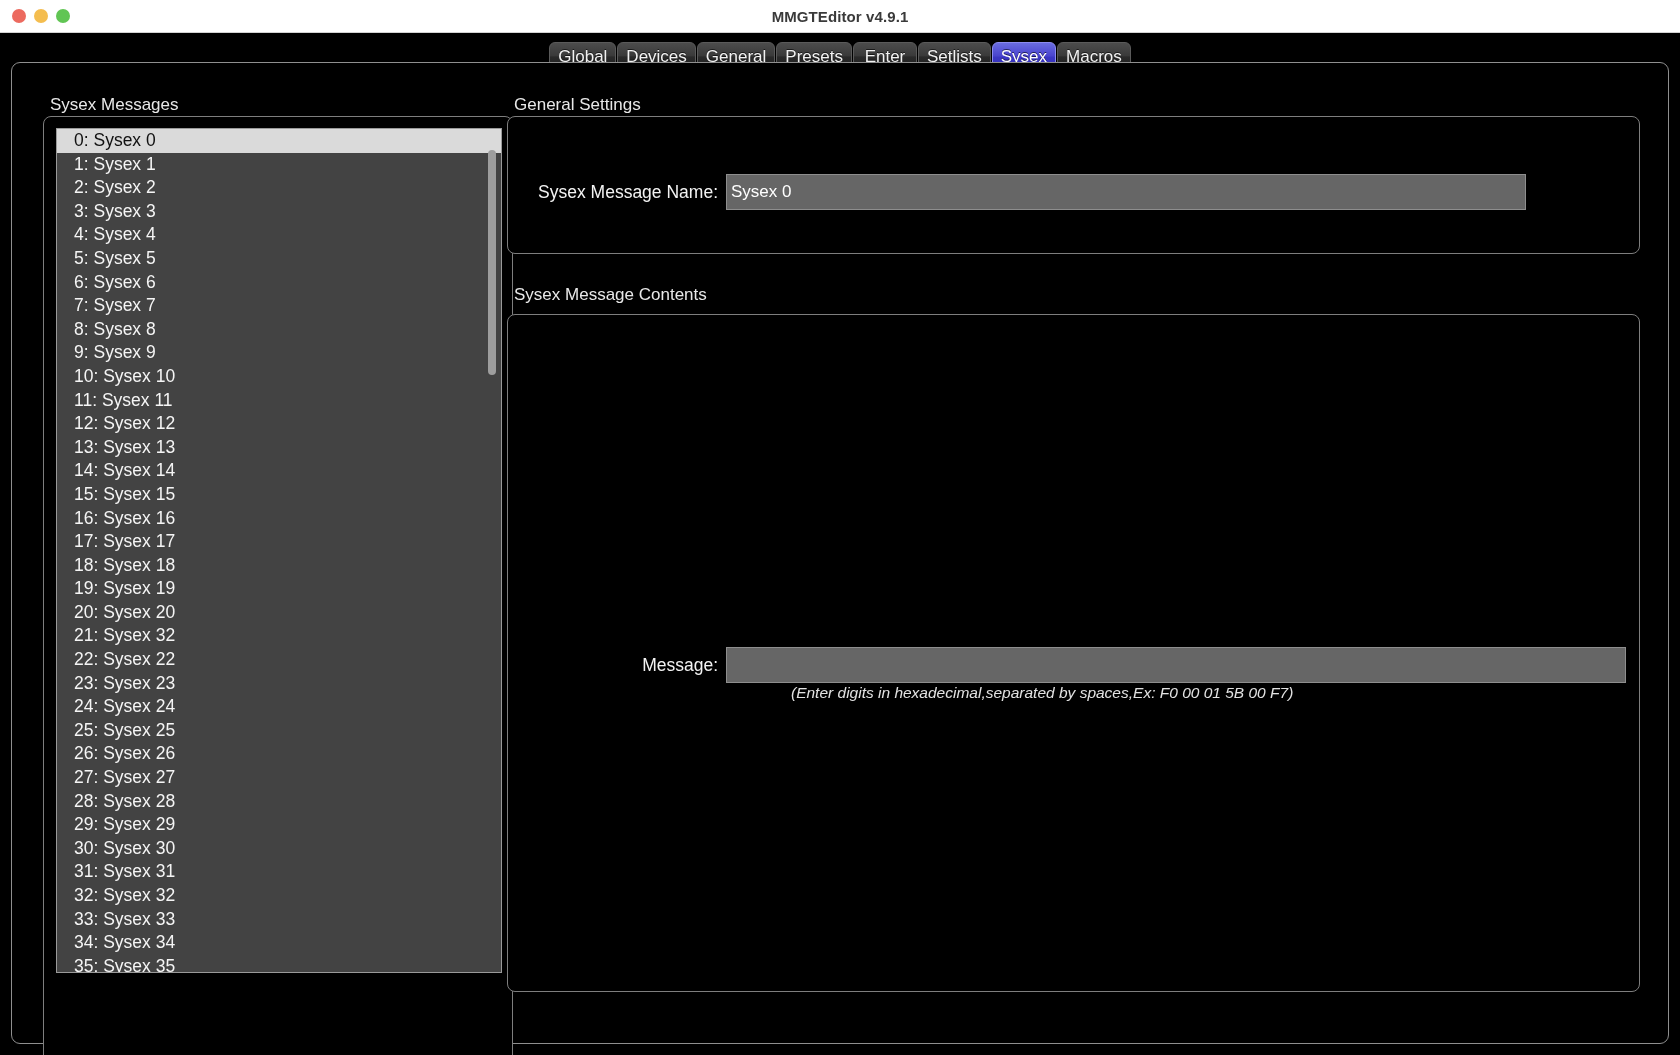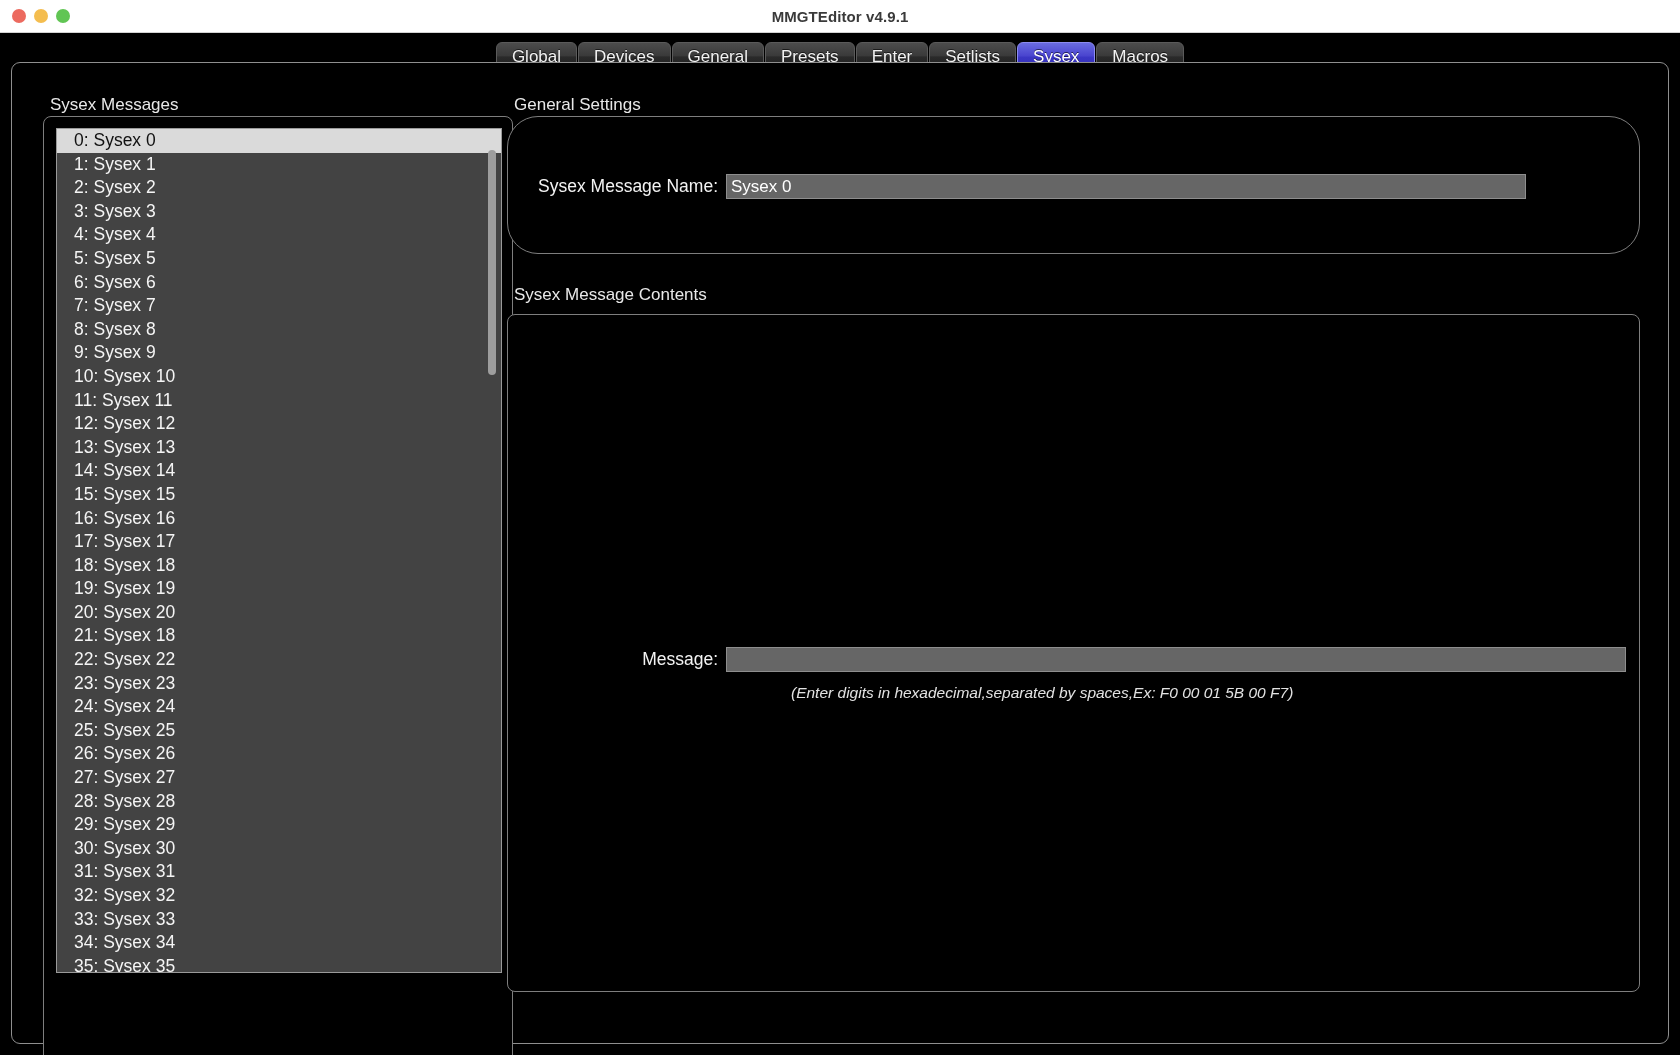--- a/index.html
+++ b/index.html
@@ -56,21 +56,21 @@
     height: 48px;
     background: #000000;
     display: flex;
     align-items: center;
     justify-content: center;
     gap: 1px;
   }
   .tab {
     min-width: 64px;
     height: 30px;
-    padding: 0 15px;
+    padding: 0 8px;
     display: flex;
     align-items: center;
     justify-content: center;
     font-size: 17px;
     color: #f2f2f2;
     background: linear-gradient(to bottom, #4c4c4c 0%, #3a3a3a 45%, #2a2a2a 50%, #1c1c1c 100%);
     border: 1px solid #5a5a5a;
     border-radius: 6px;
     box-sizing: border-box;
     cursor: default;
@@ -150,41 +150,41 @@
     right: 3px;
     top: 20px;
     width: 8px;
     height: 225px;
     background: #9e9e9e;
     border-radius: 5px;
   }
 
   
   #gs-label  { left: 502px; top: 32px; }
-  #gs-group  { left: 495px; top: 53px; width: 1133px; height: 138px; border-radius: 31px; }
+  #gs-group  { left: 495px; top: 53px; width: 1133px; height: 138px; }
 
   #smc-label { left: 502px; top: 222px; }
   #smc-group { left: 495px; top: 251px; width: 1133px; height: 678px; }
 
   .field-row {
     position: absolute;
     display: flex;
     align-items: center;
   }
   .field-label {
     font-size: 17.5px;
     color: #f3f3f3;
     white-space: nowrap;
     text-align: right;
   }
   .textinput {
     background: #666666;
     border: 1px solid #8e8e8e;
     box-sizing: border-box;
-    height: 25px;
+    height: 36px;
     line-height: 24px;
     padding: 0 4px;
     font-size: 17px;
     color: #ffffff;
     font-family: "Liberation Sans", sans-serif;
     outline: none;
   }
 
   #name-row { left: 25px; top: 57px; }
   #name-row .field-label { width: 185px; }
@@ -248,21 +248,21 @@
         <div class="listrow">11: Sysex 11</div>
         <div class="listrow">12: Sysex 12</div>
         <div class="listrow">13: Sysex 13</div>
         <div class="listrow">14: Sysex 14</div>
         <div class="listrow">15: Sysex 15</div>
         <div class="listrow">16: Sysex 16</div>
         <div class="listrow">17: Sysex 17</div>
         <div class="listrow">18: Sysex 18</div>
         <div class="listrow">19: Sysex 19</div>
         <div class="listrow">20: Sysex 20</div>
-        <div class="listrow">21: Sysex 18</div>
+        <div class="listrow">21: Sysex 32</div>
         <div class="listrow">22: Sysex 22</div>
         <div class="listrow">23: Sysex 23</div>
         <div class="listrow">24: Sysex 24</div>
         <div class="listrow">25: Sysex 25</div>
         <div class="listrow">26: Sysex 26</div>
         <div class="listrow">27: Sysex 27</div>
         <div class="listrow">28: Sysex 28</div>
         <div class="listrow">29: Sysex 29</div>
         <div class="listrow">30: Sysex 30</div>
         <div class="listrow">31: Sysex 31</div>

